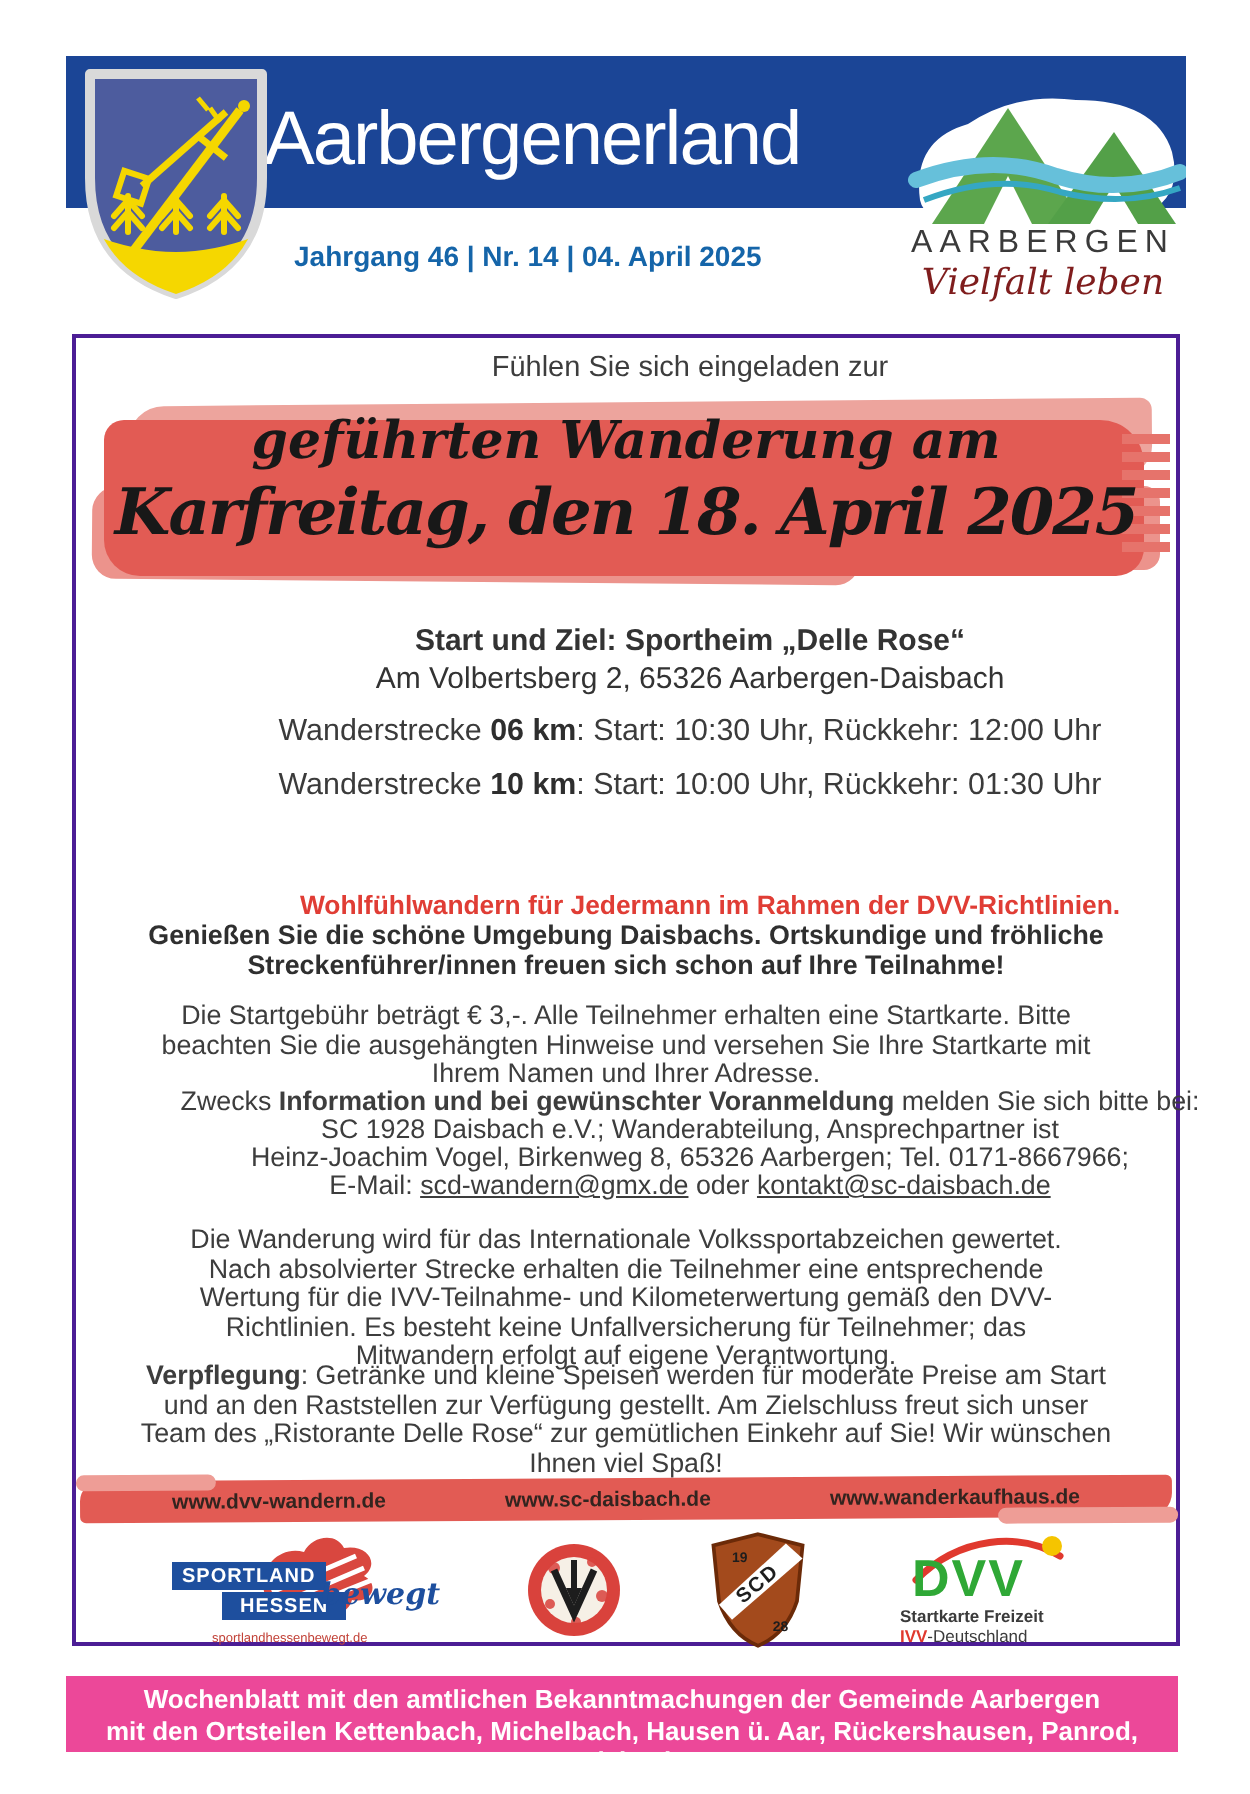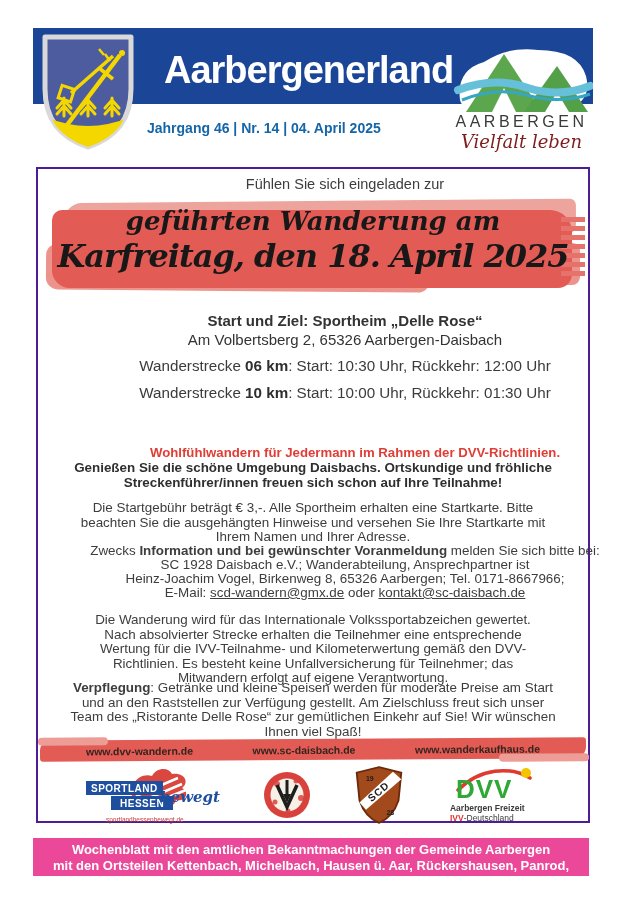--- a/index.html
+++ b/index.html
@@ -1,21 +1,21 @@
 <!DOCTYPE html>
 <html><head>
 <meta charset="utf-8">
 <style>
   html,body{margin:0;padding:0;background:#ffffff;}
   .page{position:relative;width:625px;height:897px;background:#fff;overflow:hidden;
         font-family:"Liberation Sans",sans-serif;color:#3d3d3d;}
 
   
   .blue-bar{position:absolute;left:33px;top:28px;width:560px;height:76px;background:#1b4596;}
-  .mast-title{position:absolute;left:164px;top:49px;font-size:38px;font-weight:bold;
+  .mast-title{position:absolute;left:132px;top:49px;font-size:38px;font-weight:normal;
               letter-spacing:-1px;color:#fff;white-space:nowrap;}
   .issue-line{position:absolute;left:147px;top:120px;font-size:14px;font-weight:bold;color:#1565a9;}
   .coat{position:absolute;left:40px;top:33px;width:96px;height:118px;}
   .muni{position:absolute;left:450px;top:42px;width:143px;height:118px;text-align:center;}
   .muni-mtns{position:absolute;left:0;top:0;width:143px;height:72px;}
   .muni-name{position:absolute;top:71px;width:100%;font-size:16px;letter-spacing:3.5px;color:#3a3a3a;}
   .muni-tag{position:absolute;top:89px;width:100%;font-family:"DejaVu Serif",serif;
             font-style:italic;font-size:18px;color:#7f1d1d;}
 
   
@@ -159,21 +159,21 @@
       <div>Am Volbertsberg 2, 65326 Aarbergen-Daisbach</div>
     </div>
 
     <div class="routes">
       <div class="route"><span>Wanderstrecke </span><b>06 km</b><span>: Start: 10:30 Uhr, Rückkehr: 12:00 Uhr</span></div>
       <div class="route"><span>Wanderstrecke </span><b>10 km</b><span>: Start: 10:00 Uhr, Rückkehr: 01:30 Uhr</span></div>
     </div>
 
     <div class="redline">Wohlfühlwandern für Jedermann im Rahmen der DVV-Richtlinien.</div>
     <div class="boldpara">Genießen Sie die schöne Umgebung Daisbachs. Ortskundige und fröhliche Streckenführer/innen freuen sich schon auf Ihre Teilnahme!</div>
-    <div class="fee">Die Startgebühr beträgt € 3,-. Alle Sportheim erhalten eine Startkarte. Bitte beachten Sie die ausgehängten Hinweise und versehen Sie Ihre Startkarte mit Ihrem Namen und Ihrer Adresse.</div>
+    <div class="fee">Die Startgebühr beträgt € 3,-. Alle Teilnehmer erhalten eine Startkarte. Bitte beachten Sie die ausgehängten Hinweise und versehen Sie Ihre Startkarte mit Ihrem Namen und Ihrer Adresse.</div>
 
     <div class="contact">
       <div><span>Zwecks </span><b>Information und bei gewünschter Voranmeldung</b><span> melden Sie sich bitte bei:</span></div>
       <div>SC 1928 Daisbach e.V.; Wanderabteilung, Ansprechpartner ist</div>
       <div>Heinz-Joachim Vogel, Birkenweg 8, 65326 Aarbergen; Tel. 0171-8667966;</div>
       <div><span>E-Mail: </span><a href="#">scd-wandern@gmx.de</a><span> oder </span><a href="#">kontakt@sc-daisbach.de</a></div>
     </div>
 
     <div class="rating">Die Wanderung wird für das Internationale Volkssportabzeichen gewertet. Nach absolvierter Strecke erhalten die Teilnehmer eine entsprechende Wertung für die IVV-Teilnahme- und Kilometerwertung gemäß den DVV-Richtlinien. Es besteht keine Unfallversicherung für Teilnehmer; das Mitwandern erfolgt auf eigene Verantwortung.</div>
     <div class="catering"><b>Verpflegung</b><span>: Getränke und kleine Speisen werden für moderate Preise am Start und an den Raststellen zur Verfügung gestellt. Am Zielschluss freut sich unser Team des „Ristorante Delle Rose“ zur gemütlichen Einkehr auf Sie! Wir wünschen Ihnen viel Spaß!</span></div>
@@ -219,21 +219,21 @@
         <text x="14" y="17" font-size="7.5" font-weight="bold" fill="#1d1d1d">19</text>
         <text x="36" y="54" font-size="7.5" font-weight="bold" fill="#1d1d1d">28</text>
       </svg>
 
       <div class="dvv-logo">
         <svg class="dvv-arc" width="86" height="26" viewBox="0 0 86 26">
           <path d="M4,24 C26,2 56,0 76,12" stroke="#e0392e" stroke-width="3.5" fill="none" stroke-linecap="round"></path>
           <circle cx="72" cy="7" r="5" fill="#f5c400"></circle>
         </svg>
         <div class="dvv-name">DVV</div>
-        <div class="dvv-l1">Aarbergen Freizeit</div>
+        <div class="dvv-l1">Startkarte Freizeit</div>
         <div class="dvv-l2"><span class="r">IVV</span><span>-Deutschland</span></div>
       </div>
 
     </div>
   </div>
 
   <div class="banner">
     <div>Wochenblatt mit den amtlichen Bekanntmachungen der Gemeinde Aarbergen</div>
     <div>mit den Ortsteilen Kettenbach, Michelbach, Hausen ü. Aar, Rückershausen, Panrod, Daisbach</div>
   </div>

